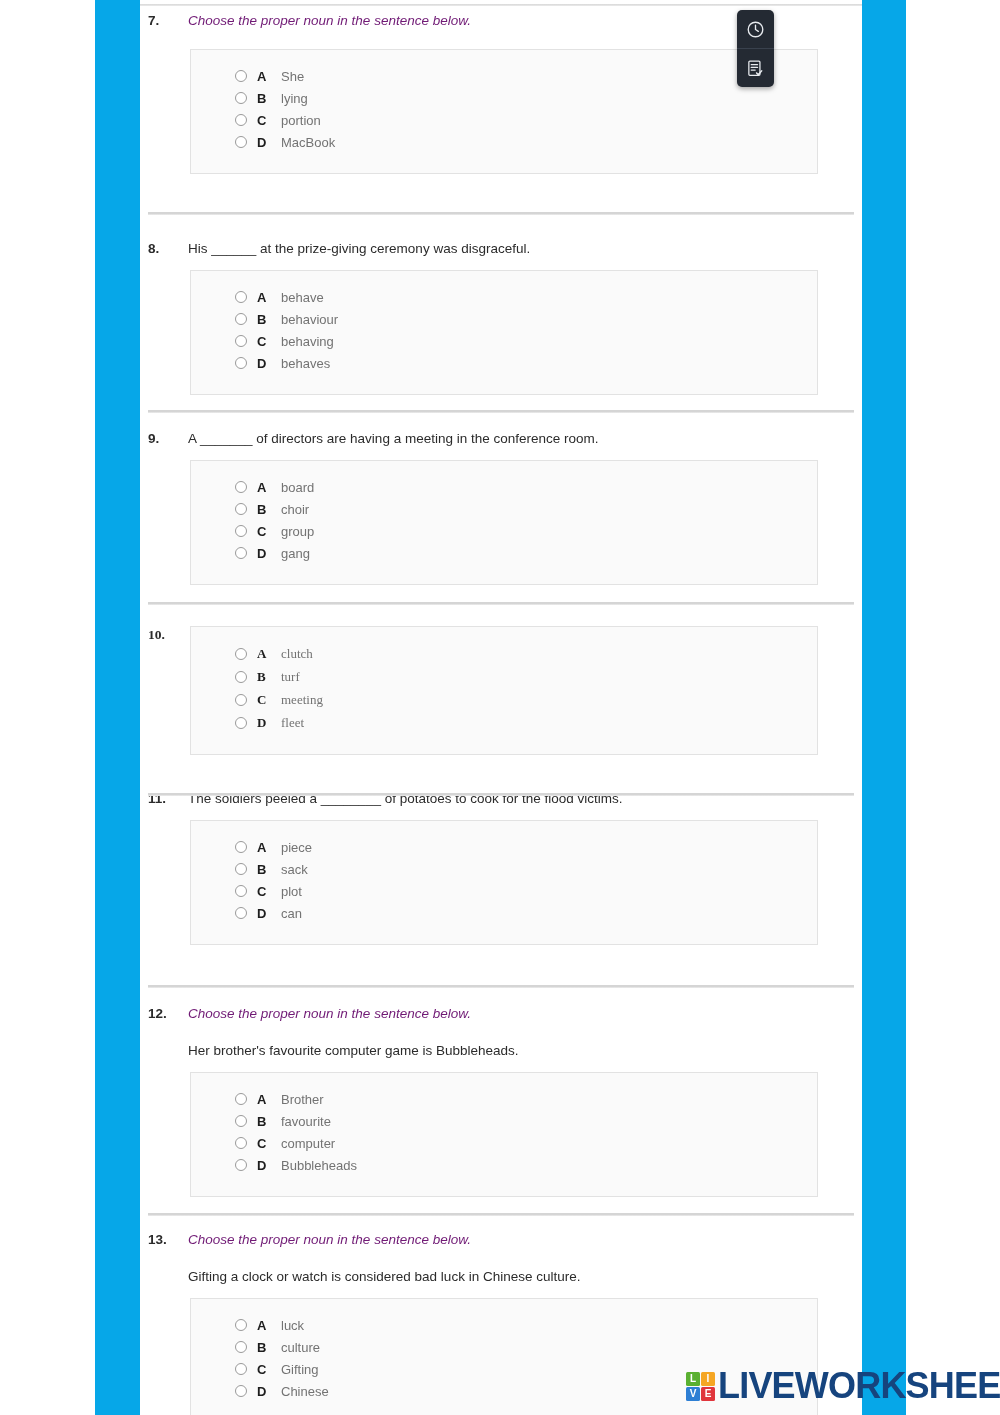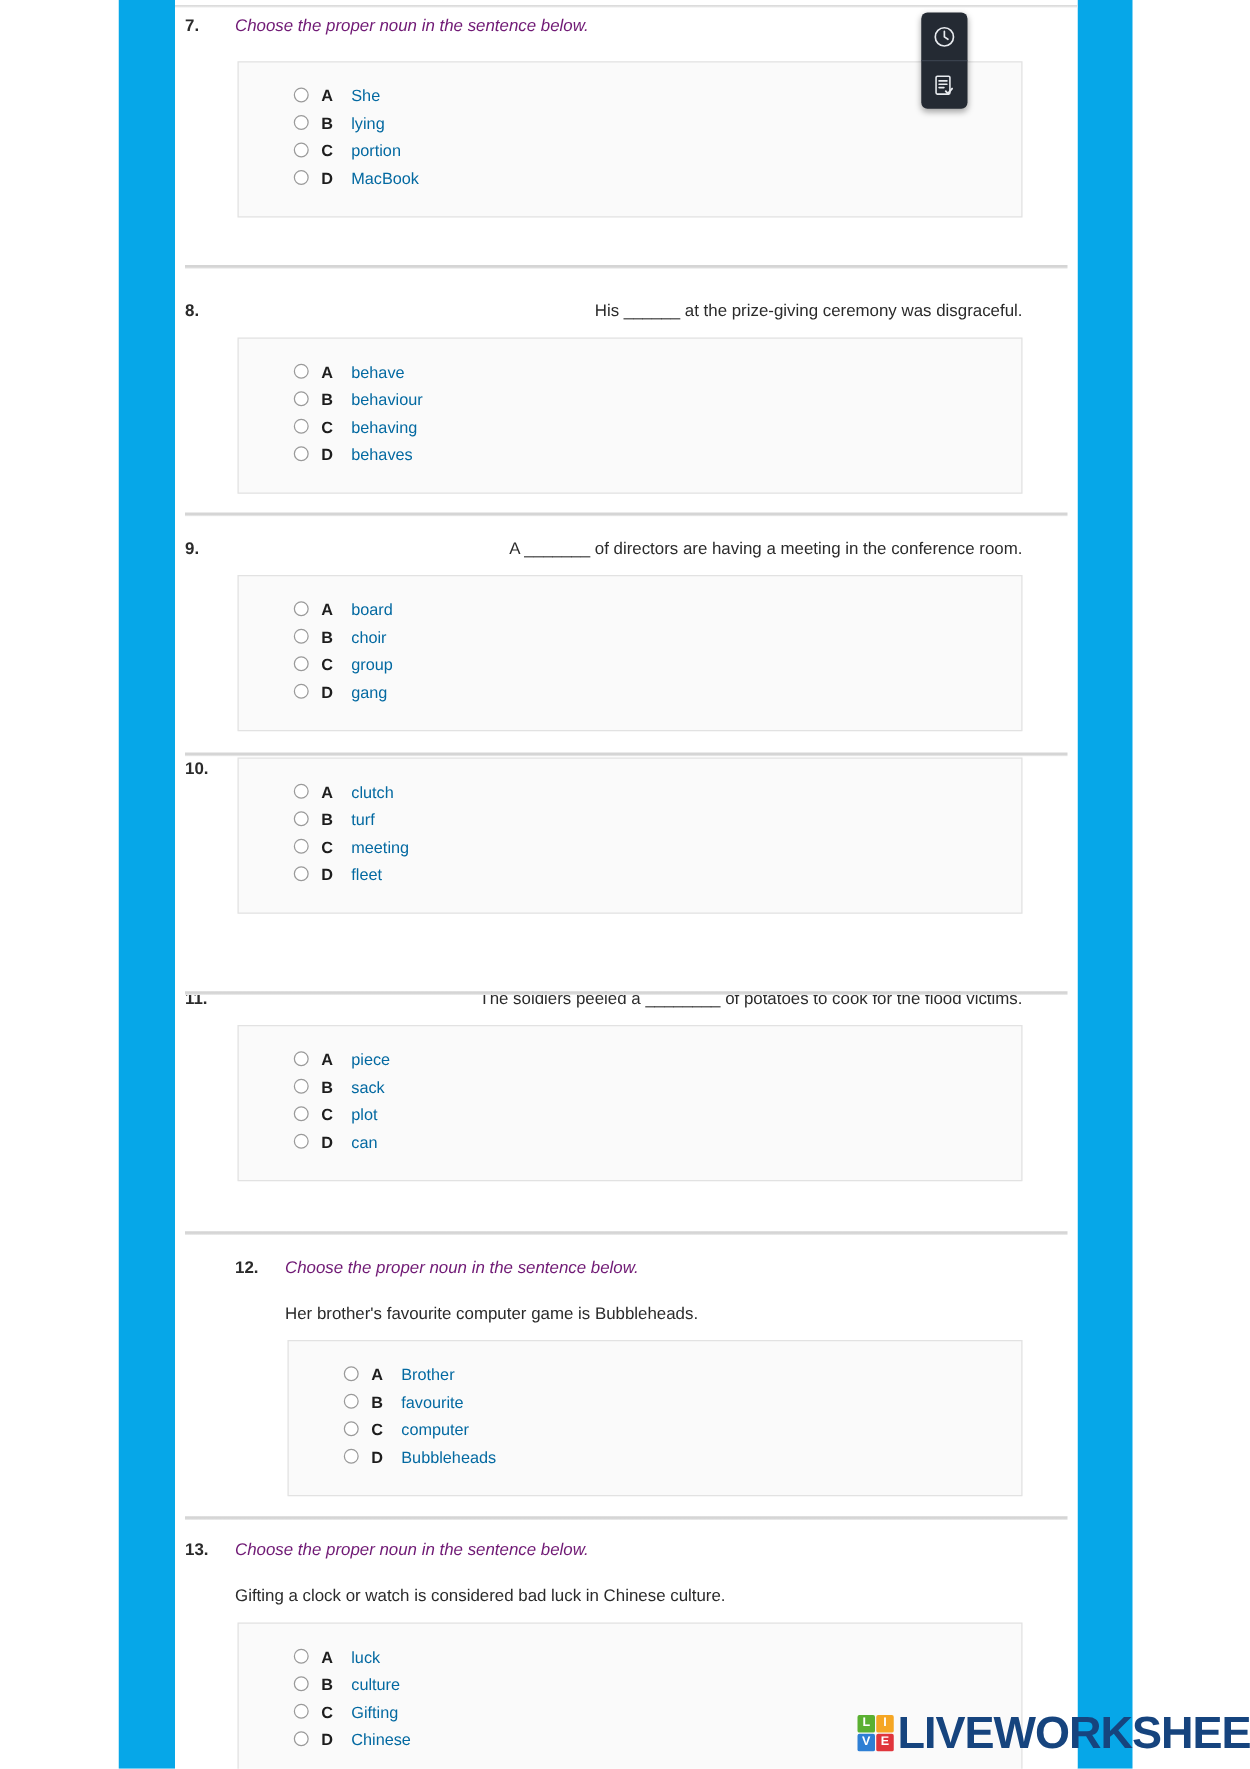--- a/index.html
+++ b/index.html
@@ -85,21 +85,21 @@
     margin: 0 0 19px 0;
     white-space: nowrap;
   }
   .q-sentence {
     font-size: 13.5px;
     color: #2b2b2b;
     line-height: 1.35;
     margin: 0 0 12px 0;
     white-space: nowrap;
   }
-  .q-sentence.no-instruction { margin-top: 0; text-align: right; }
+  .q-sentence.no-instruction { margin-top: 0; }
 
   
   .options-box {
     border: 1px solid #e2e2e2;
     background: #fafafa;
     box-sizing: border-box;
     padding: 15px 0 20px 0;
     margin-left: 2px;
   }
   .option-row {
@@ -119,21 +119,21 @@
   .opt-letter {
     font-size: 13px;
     font-weight: bold;
     color: #1d1d1d;
     margin-left: 10px;
     width: 13px;
     flex: 0 0 13px;
   }
   .opt-text {
     font-size: 13px;
-    color: #0369a1;
+    color: #737373;
     margin-left: 11px;
     white-space: nowrap;
   }
 
   
   .q-divider {
     height: 3px;
     margin: 0 0 0 4px;
     background: linear-gradient(to bottom, #d5d5d5 0%, #d5d5d5 55%, #efefef 100%);
   }
@@ -291,21 +291,21 @@
               </label>
               <label class="option-row">
                 <span class="radio"></span>
                 <span class="opt-letter">D</span>
                 <span class="opt-text">gang</span>
               </label>
             </div>
           </div>
         </div>
       </div>
-      <div class="question" style="position: absolute; left: 0px; right: 22px; top: 606px;">
+      <div class="question" style="position: absolute; left: 0px; right: 22px; top: 626px; font-family: Liberation Serif, serif;">
         <div class="q-row">
           <div class="q-num">10.</div>
           <div class="q-body">
             <div class="options-box" style="min-height: 124px;">
               <label class="option-row">
                 <span class="radio"></span>
                 <span class="opt-letter">A</span>
                 <span class="opt-text">clutch</span>
               </label>
               <label class="option-row">
@@ -350,21 +350,21 @@
               </label>
               <label class="option-row">
                 <span class="radio"></span>
                 <span class="opt-letter">D</span>
                 <span class="opt-text">can</span>
               </label>
             </div>
           </div>
         </div>
       </div>
-      <div class="question" style="position: absolute; left: 0px; right: 22px; top: 1005px; padding-left: 40px;">
+      <div class="question" style="position: absolute; left: 0px; right: 22px; top: 1005px;">
         <div class="q-row">
           <div class="q-num">12.</div>
           <div class="q-body">
             <div class="q-instruction">Choose the proper noun in the sentence below.</div>
             <div class="q-sentence">Her brother's favourite computer game is Bubbleheads.</div>
             <div class="options-box" style="min-height: 124px;">
               <label class="option-row">
                 <span class="radio"></span>
                 <span class="opt-letter">A</span>
                 <span class="opt-text">Brother</span>

